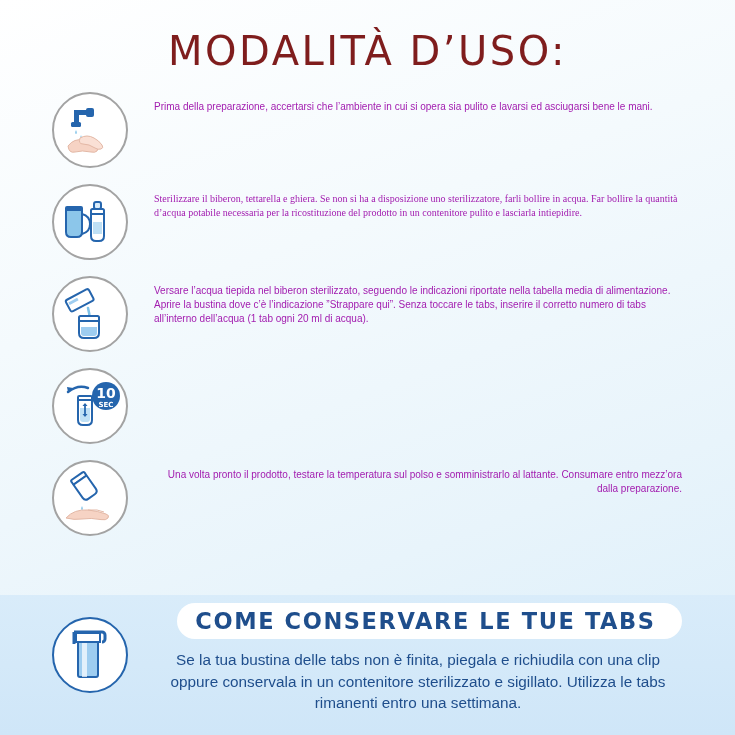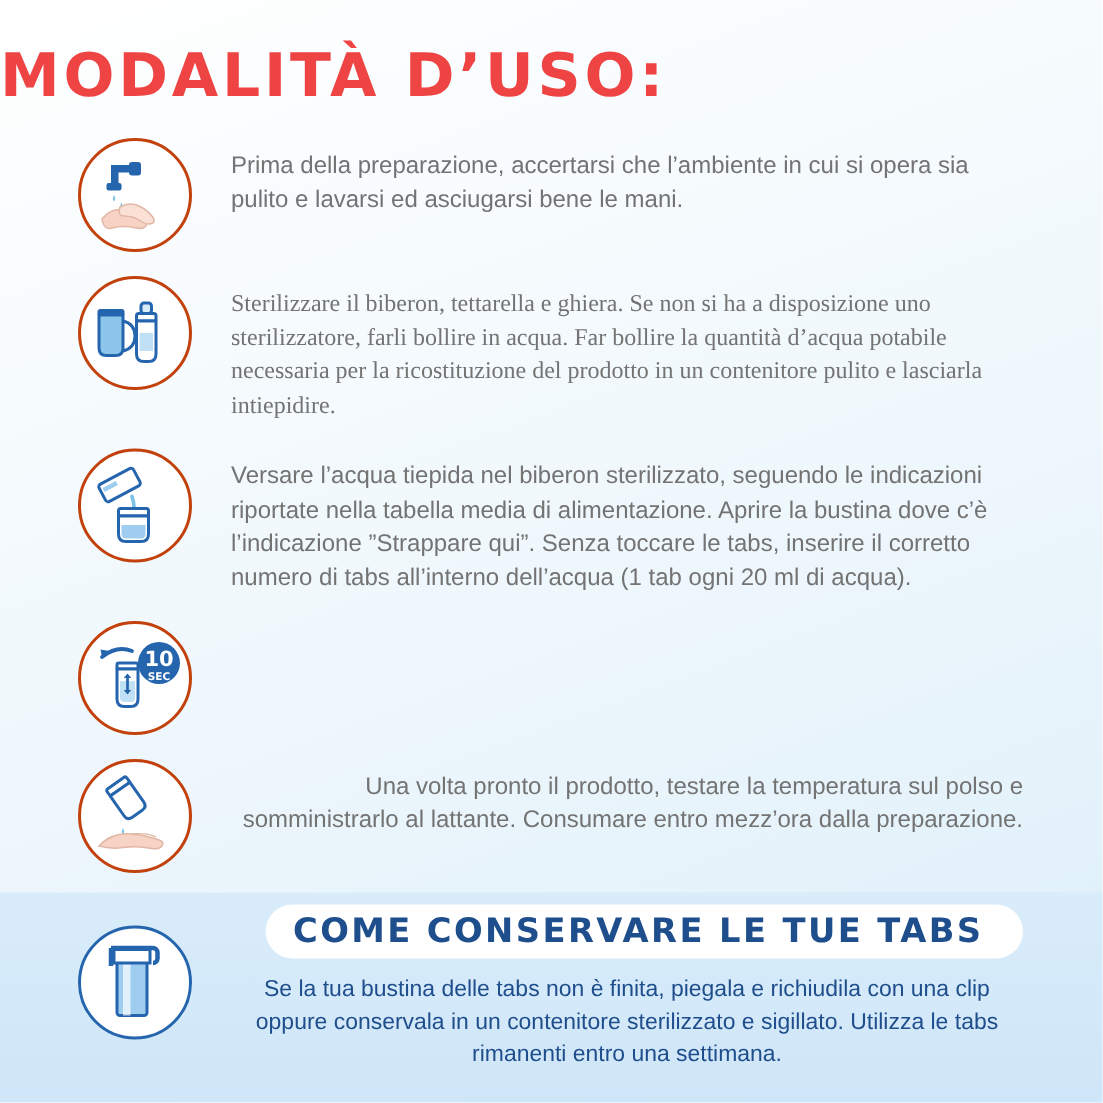--- a/index.html
+++ b/index.html
@@ -19,55 +19,56 @@
   .page {
     position: relative;
     width: 735px;
     height: 735px;
     box-sizing: border-box;
     padding: 0;
   }
 
   
   .main-title {
+    text-align: center;
     margin: 0;
     padding-top: 28px;
     font-size: 40px;
-    font-weight: bold;
+    font-weight: normal;
     letter-spacing: 2.5px;
-    color: #ef4444;
+    color: #7f1d1d;
     font-family: "DejaVu Sans", sans-serif;
   }
 
   
   .steps {
     margin-top: 18px;
     padding: 0 22px 0 52px;
   }
   .step {
     display: flex;
     align-items: flex-start;
     margin-bottom: 16px;
   }
   .step-icon {
     flex: 0 0 auto;
     width: 72px;
     height: 72px;
     border-radius: 50%;
-    border: 2px solid #c2410c;
+    border: 2px solid #a3a3a3;
     background: #ffffff;
     margin-right: 26px;
     position: relative;
     overflow: hidden;
   }
   .step-text {
     flex: 1 1 auto;
-    font-size: 16px;
+    font-size: 10px;
     line-height: 1.42;
-    color: #737373;
+    color: #a21caf;
     padding-top: 8px;
     max-width: 528px;
   }
 
   
   .step.s1 { margin-top: 4px; }
   .step.s2 { margin-top: 8px; font-family: Liberation Serif, serif; }
   .step.s3 { margin-top: 6px; }
   .step.s4 { margin-top: 8px; }
   .step.s5 { margin-top: 10px; text-align: right; }

